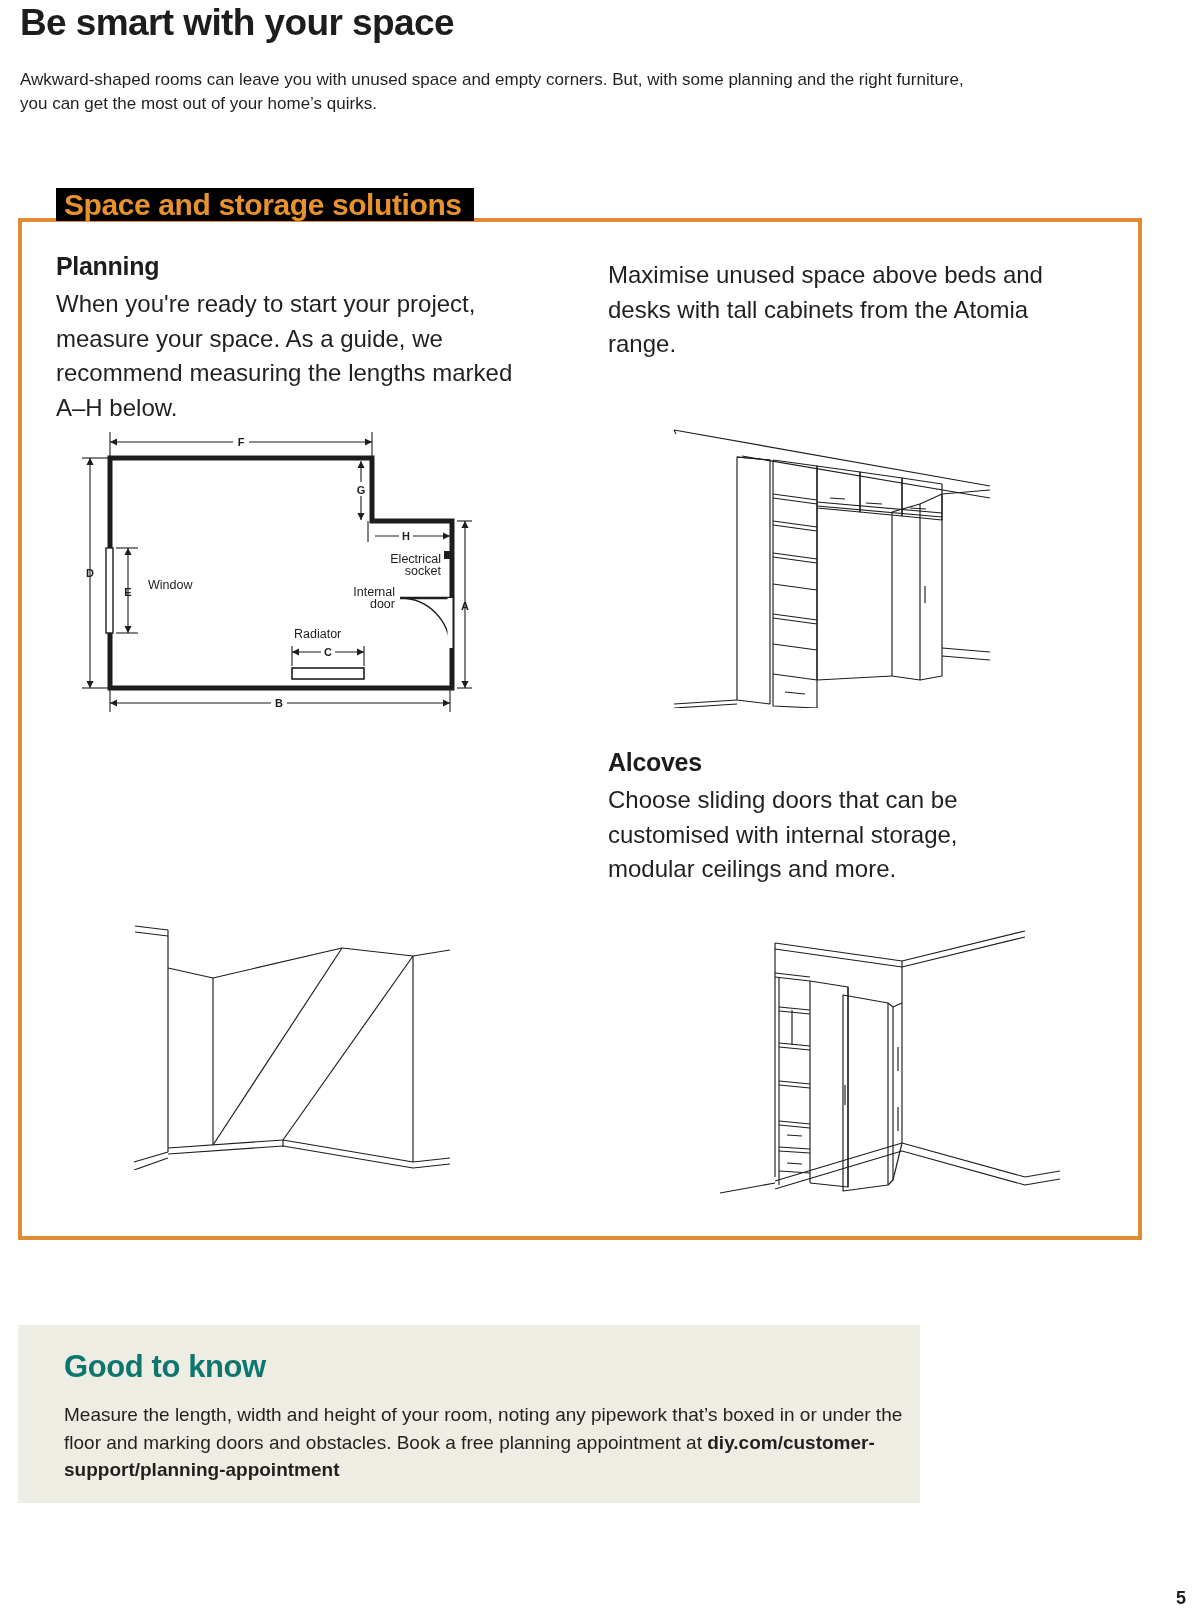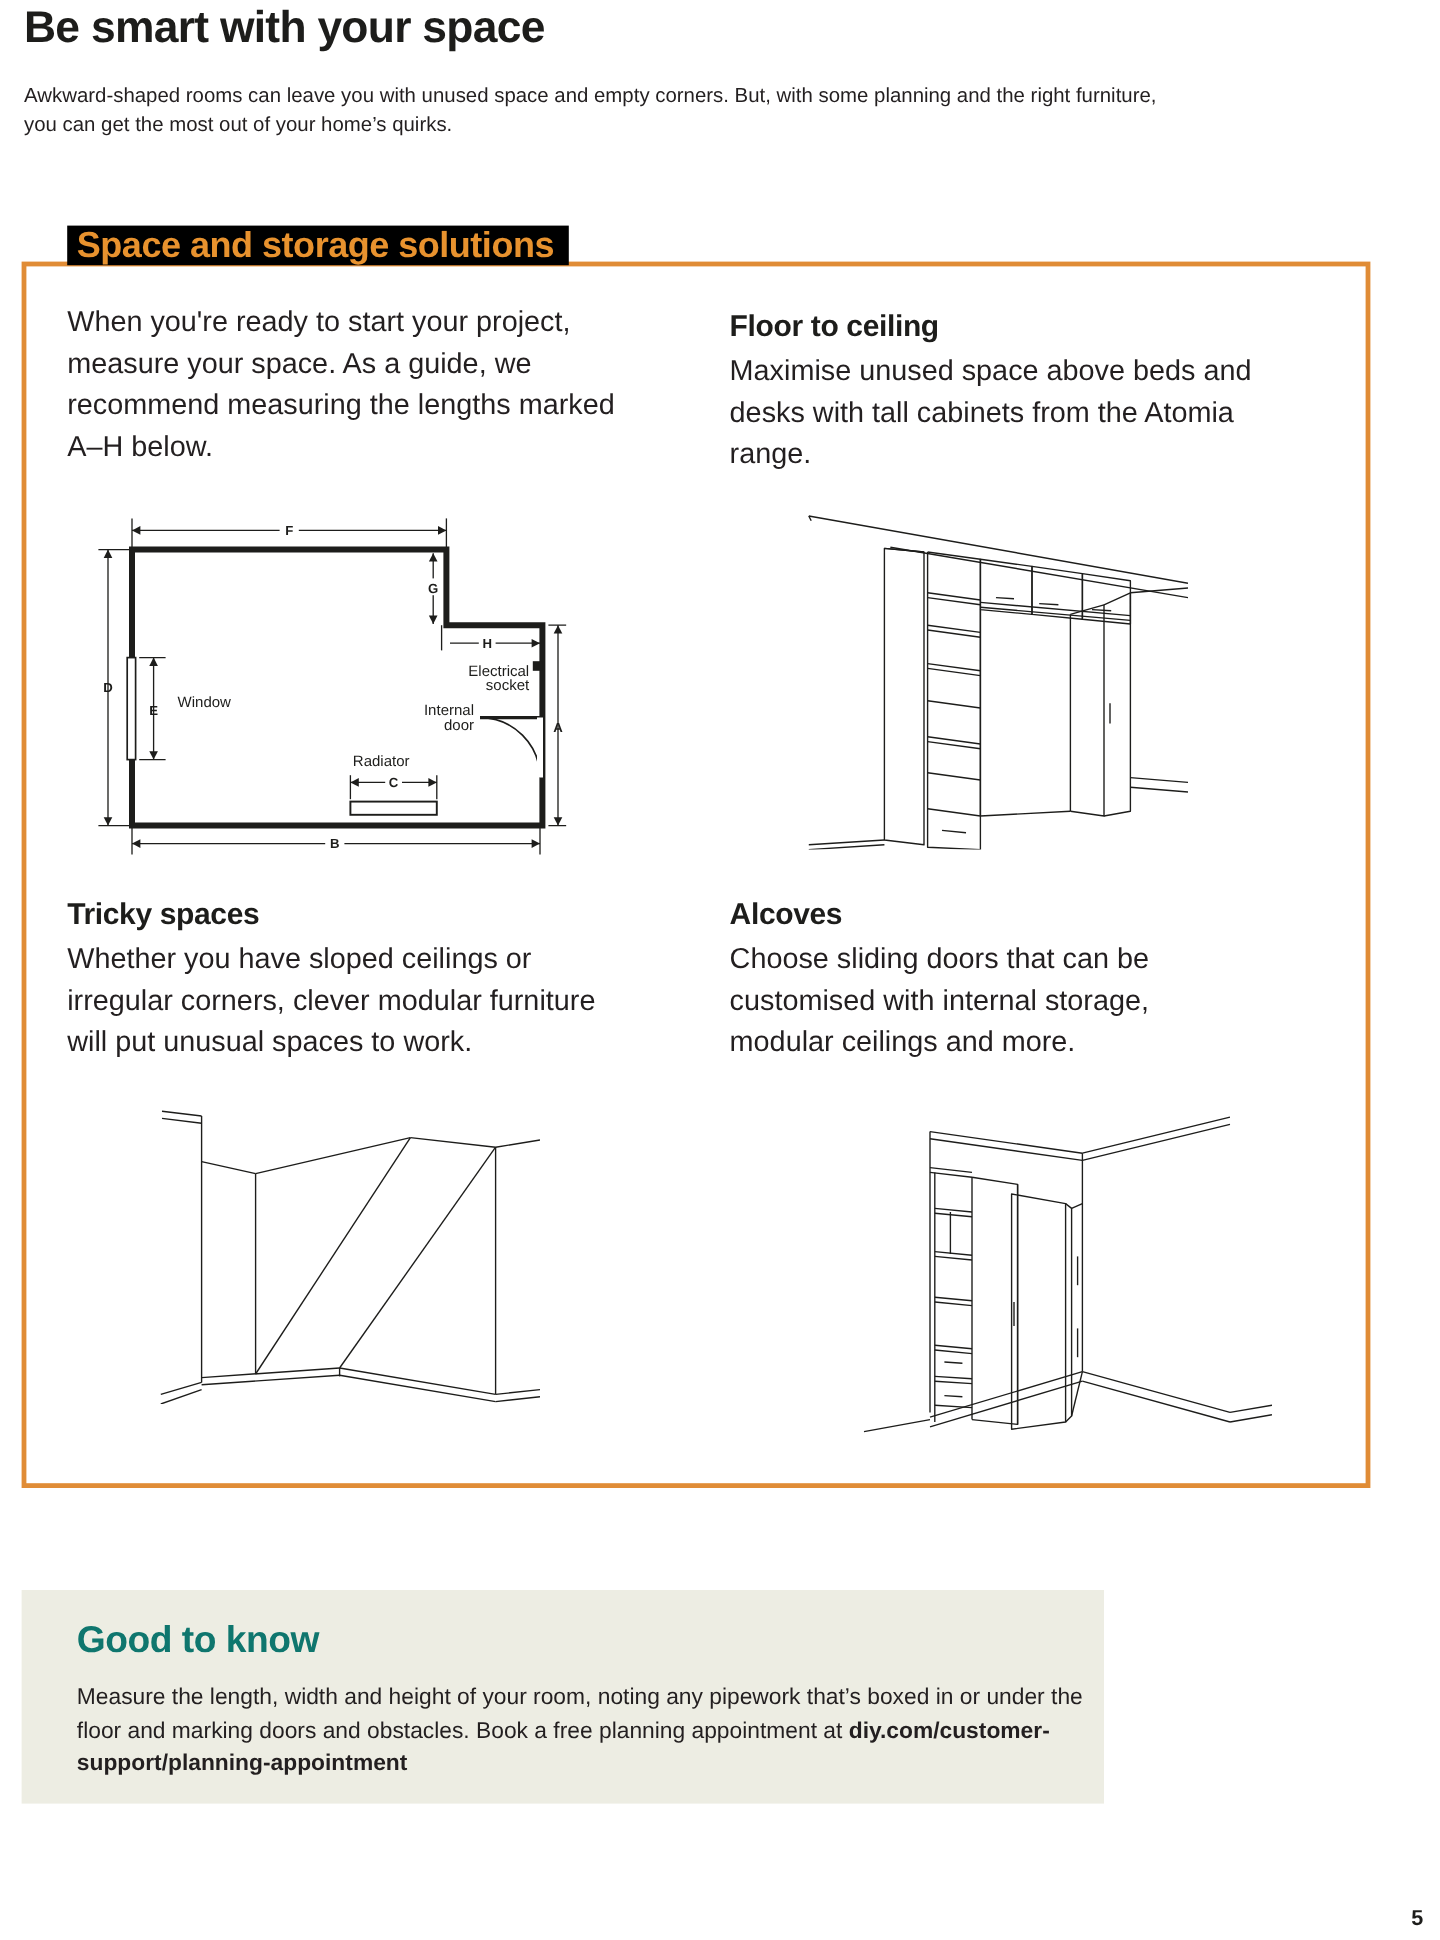--- a/index.html
+++ b/index.html
@@ -83,20 +83,21 @@
 
 <div class="page">
 
   <h1 class="page-title">Be smart with your space</h1>
   <p class="intro">Awkward-shaped rooms can leave you with unused space and empty corners. But, with some planning and the right furniture, you can get the most out of your home’s quirks.</p>
 
   <div class="panel"></div>
   <h2 class="panel-title">Space and storage solutions</h2>
 
   <div class="col-left">
+    <h3 class="sub-head">Planning</h3>
     <p class="body-text">When you're ready to start your project, measure your space. As a guide, we recommend measuring the lengths marked A–H below.</p>
   </div>
 
   <div class="floorplan-wrap">
     <svg class="illus" width="400" height="300" viewBox="0 0 400 300" xmlns="http://www.w3.org/2000/svg">
       <g fill="none" stroke="#1d1d1b" stroke-width="1.1">
 
         <path d="M38 38 L 300 38 L 300 101 L 380 101 L 380 268 L 38 268 Z" stroke="#1d1d1b" stroke-width="5" fill="none"></path>
 
         <line x1="38" y1="22" x2="300" y2="22"></line>
@@ -178,21 +179,20 @@
         <text x="222" y="218" font-size="12.5">Radiator</text>
         <text x="323" y="176" font-size="12.5" text-anchor="end">Internal</text>
         <text x="323" y="188" font-size="12.5" text-anchor="end">door</text>
         <text x="369" y="143" font-size="12.5" text-anchor="end">Electrical</text>
         <text x="369" y="155" font-size="12.5" text-anchor="end">socket</text>
       </g>
     </svg>
   </div>
 
   <div class="col-right">
-    <h3 class="sub-head">Floor to ceiling</h3>
     <p class="body-text">Maximise unused space above beds and desks with tall cabinets from the Atomia range.</p>
   </div>
 
   <div class="wardrobe-wrap">
     <svg class="illus" width="360" height="300" viewBox="0 0 360 300" xmlns="http://www.w3.org/2000/svg">
       <g fill="none" stroke="#1d1d1b" stroke-width="1.15" stroke-linejoin="round">
 
         <path d="M44 22 L 360 78"></path>
         <path d="M44 22 L 46 26"></path>
 
@@ -237,24 +237,20 @@
         <path d="M312 86 L 360 82"></path>
         <path d="M312 240 L 360 244"></path>
         <path d="M312 248 L 360 252"></path>
 
         <path d="M44 296 L 107 292"></path>
         <path d="M44 300 L 107 296"></path>
       </g>
     </svg>
   </div>
 
-  <div class="block2-left">
-    <h3 class="sub-head">Tricky spaces</h3>
-    <p class="body-text">Whether you have sloped ceilings or irregular corners, clever modular furniture will put unusual spaces to work.</p>
-  </div>
 
   <div class="sloped-wrap">
     <svg class="illus" width="330" height="280" viewBox="0 0 330 280" xmlns="http://www.w3.org/2000/svg">
       <g fill="none" stroke="#1d1d1b" stroke-width="1.15" stroke-linejoin="round">
 
         <path d="M15 36 L 48 40"></path>
         <path d="M15 42 L 48 46"></path>
 
         <path d="M48 40 L 48 262"></path>
         <path d="M48 78 L 93 88"></path>

